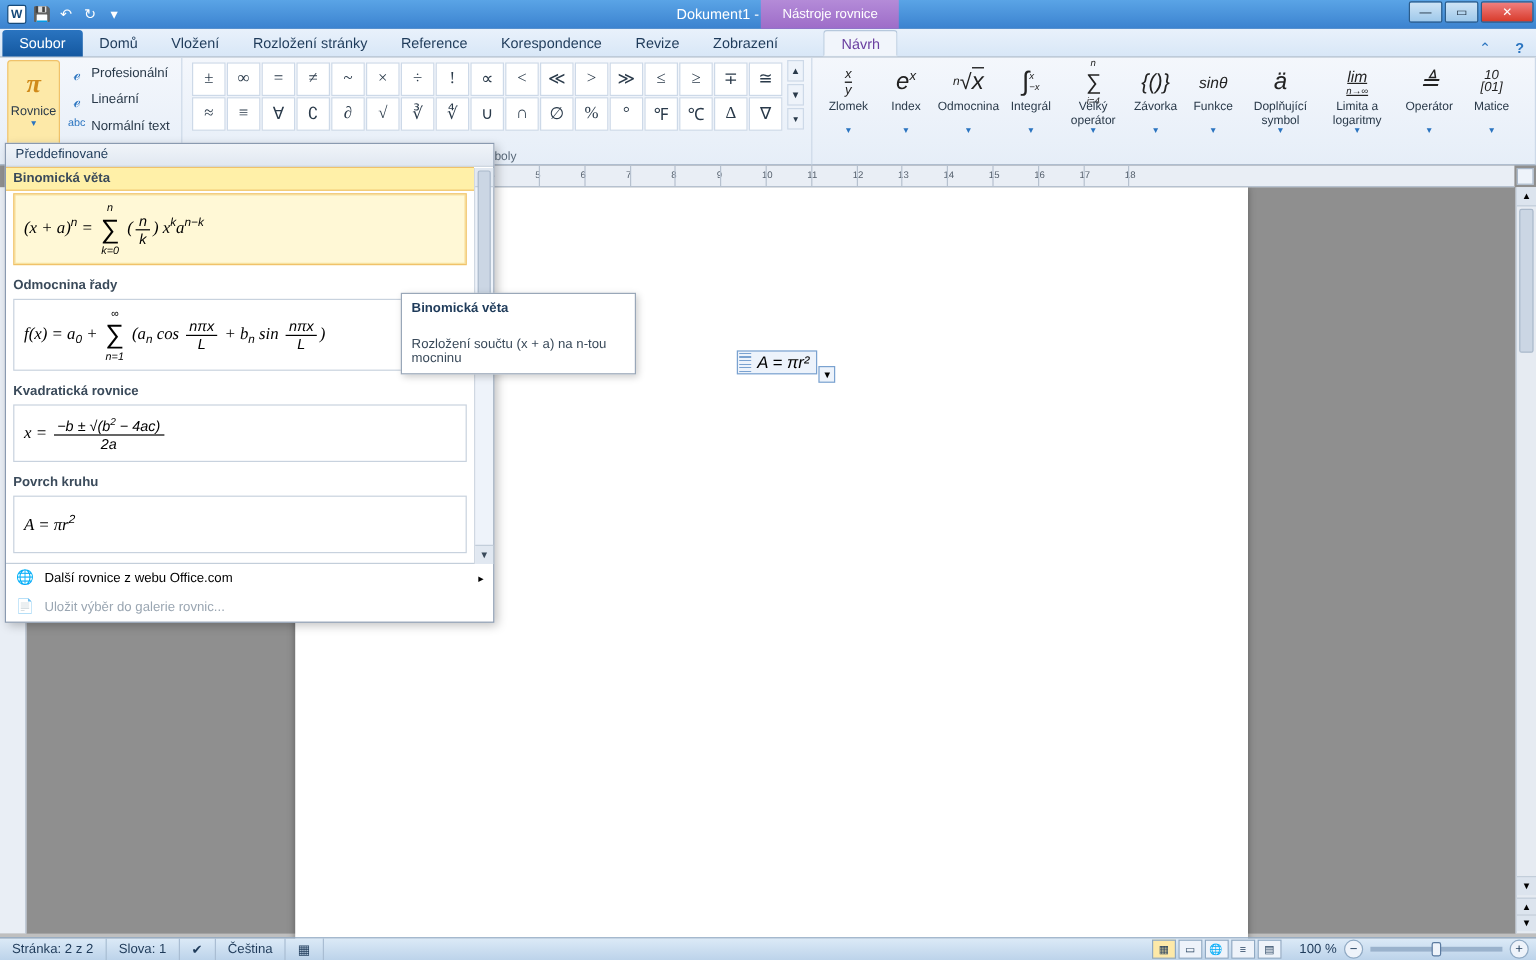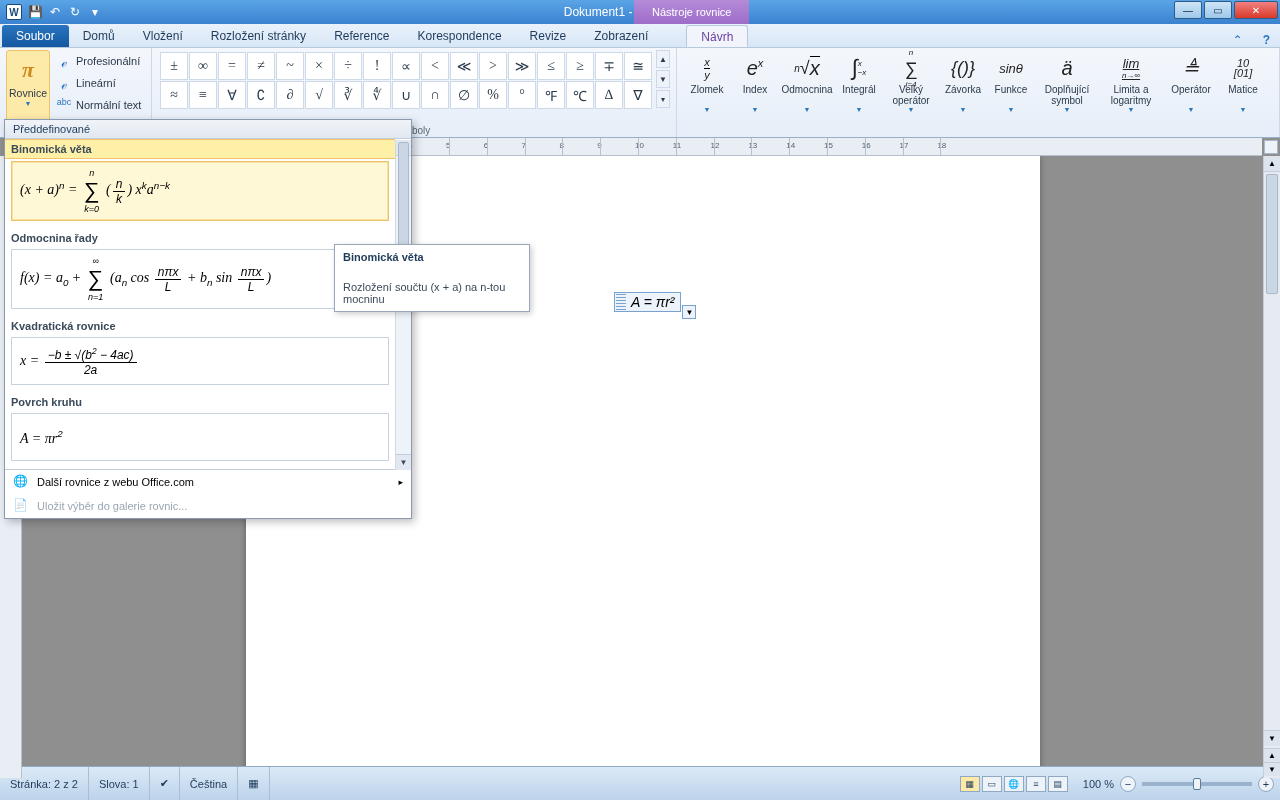--- a/index.html
+++ b/index.html
@@ -85,21 +85,21 @@
 .equation-box { position:absolute; left:368px; top:136px; border:1px solid #7aa2d0; background:#edf3fb; padding:1px 6px 1px 16px; font-family:"Cambria Math",serif; font-style:italic; font-size:14px; display:flex; align-items:center;}
 .equation-box .handle { position:absolute; left:1px; top:1px; bottom:1px; width:10px; background: repeating-linear-gradient(#7aa2d0 0 1px, transparent 1px 3px); cursor:move;}
 .equation-box .dd { position:absolute; right:-16px; bottom:-8px; width:14px; height:14px; border:1px solid #7aa2d0; background:#edf3fb; font-size:8px; display:flex; align-items:center; justify-content:center; cursor:pointer;}
 .doc-scroll-v { position:absolute; right:0; top:18px; bottom:0; width:17px; background:#e6ebf2; border-left:1px solid #c3ceda; z-index:2;}
 .doc-scroll-v .arrow { height:16px; background:#dce4ee; text-align:center; font-size:8px; line-height:16px; cursor:pointer; border-bottom:1px solid #c3ceda;}
 .doc-scroll-v .arrow.bot { position:absolute; bottom:32px; left:0; right:0; border-top:1px solid #c3ceda; border-bottom:none;}
 .doc-scroll-v .thumb { position:absolute; left:2px; right:2px; top:18px; height:120px; background:#cbd6e4; border:1px solid #a9b8ca; border-radius:2px;}
 .doc-scroll-v .navbtn { position:absolute; left:0; right:0; height:14px; background:#dce4ee; border-top:1px solid #c3ceda; text-align:center; font-size:8px; line-height:14px; cursor:pointer;}
 
 
-.statusbar { position:absolute; left:0; right:0; bottom:0; height:34px; background: linear-gradient(#dceaf7,#bcd3ea); border-top:1px solid #8fa9c3; display:flex; align-items:center; font-size:11px; color:#1f3b5a;}
+.statusbar { position:absolute; left:0; right:0; bottom:0; height:19px; background: linear-gradient(#dceaf7,#bcd3ea); border-top:1px solid #8fa9c3; display:flex; align-items:center; font-size:11px; color:#1f3b5a;}
 .statusbar .cell { padding:0 10px; border-right:1px solid #a9bdd3; height:100%; display:flex; align-items:center; gap:4px;}
 .statusbar .spacer { flex:1; }
 .statusbar .viewbtn { width:20px; height:16px; border:1px solid #8fa9c3; background:#eef3fa; margin:0 1px; cursor:pointer; display:flex; align-items:center; justify-content:center; font-size:9px;}
 .statusbar .viewbtn.active { background:#fde9a8;}
 .statusbar .zoom-slider { width:110px; height:4px; background:#9ab2cc; position:relative; margin:0 6px;}
 .statusbar .zoom-slider .knob { position:absolute; left:50%; top:-4px; width:8px; height:12px; background:#eef3fa; border:1px solid #5a7aa0; border-radius:2px; transform:translateX(-50%);}
 .statusbar .zbtn { width:16px; height:16px; border:1px solid #8fa9c3; background:#eef3fa; border-radius:8px; display:flex; align-items:center; justify-content:center; font-size:11px; cursor:pointer;}
 
 sup, sub { font-size:0.7em; font-style:italic;}
 .sum { font-size:22px; display:inline-block; vertical-align:middle; font-style:normal;}

